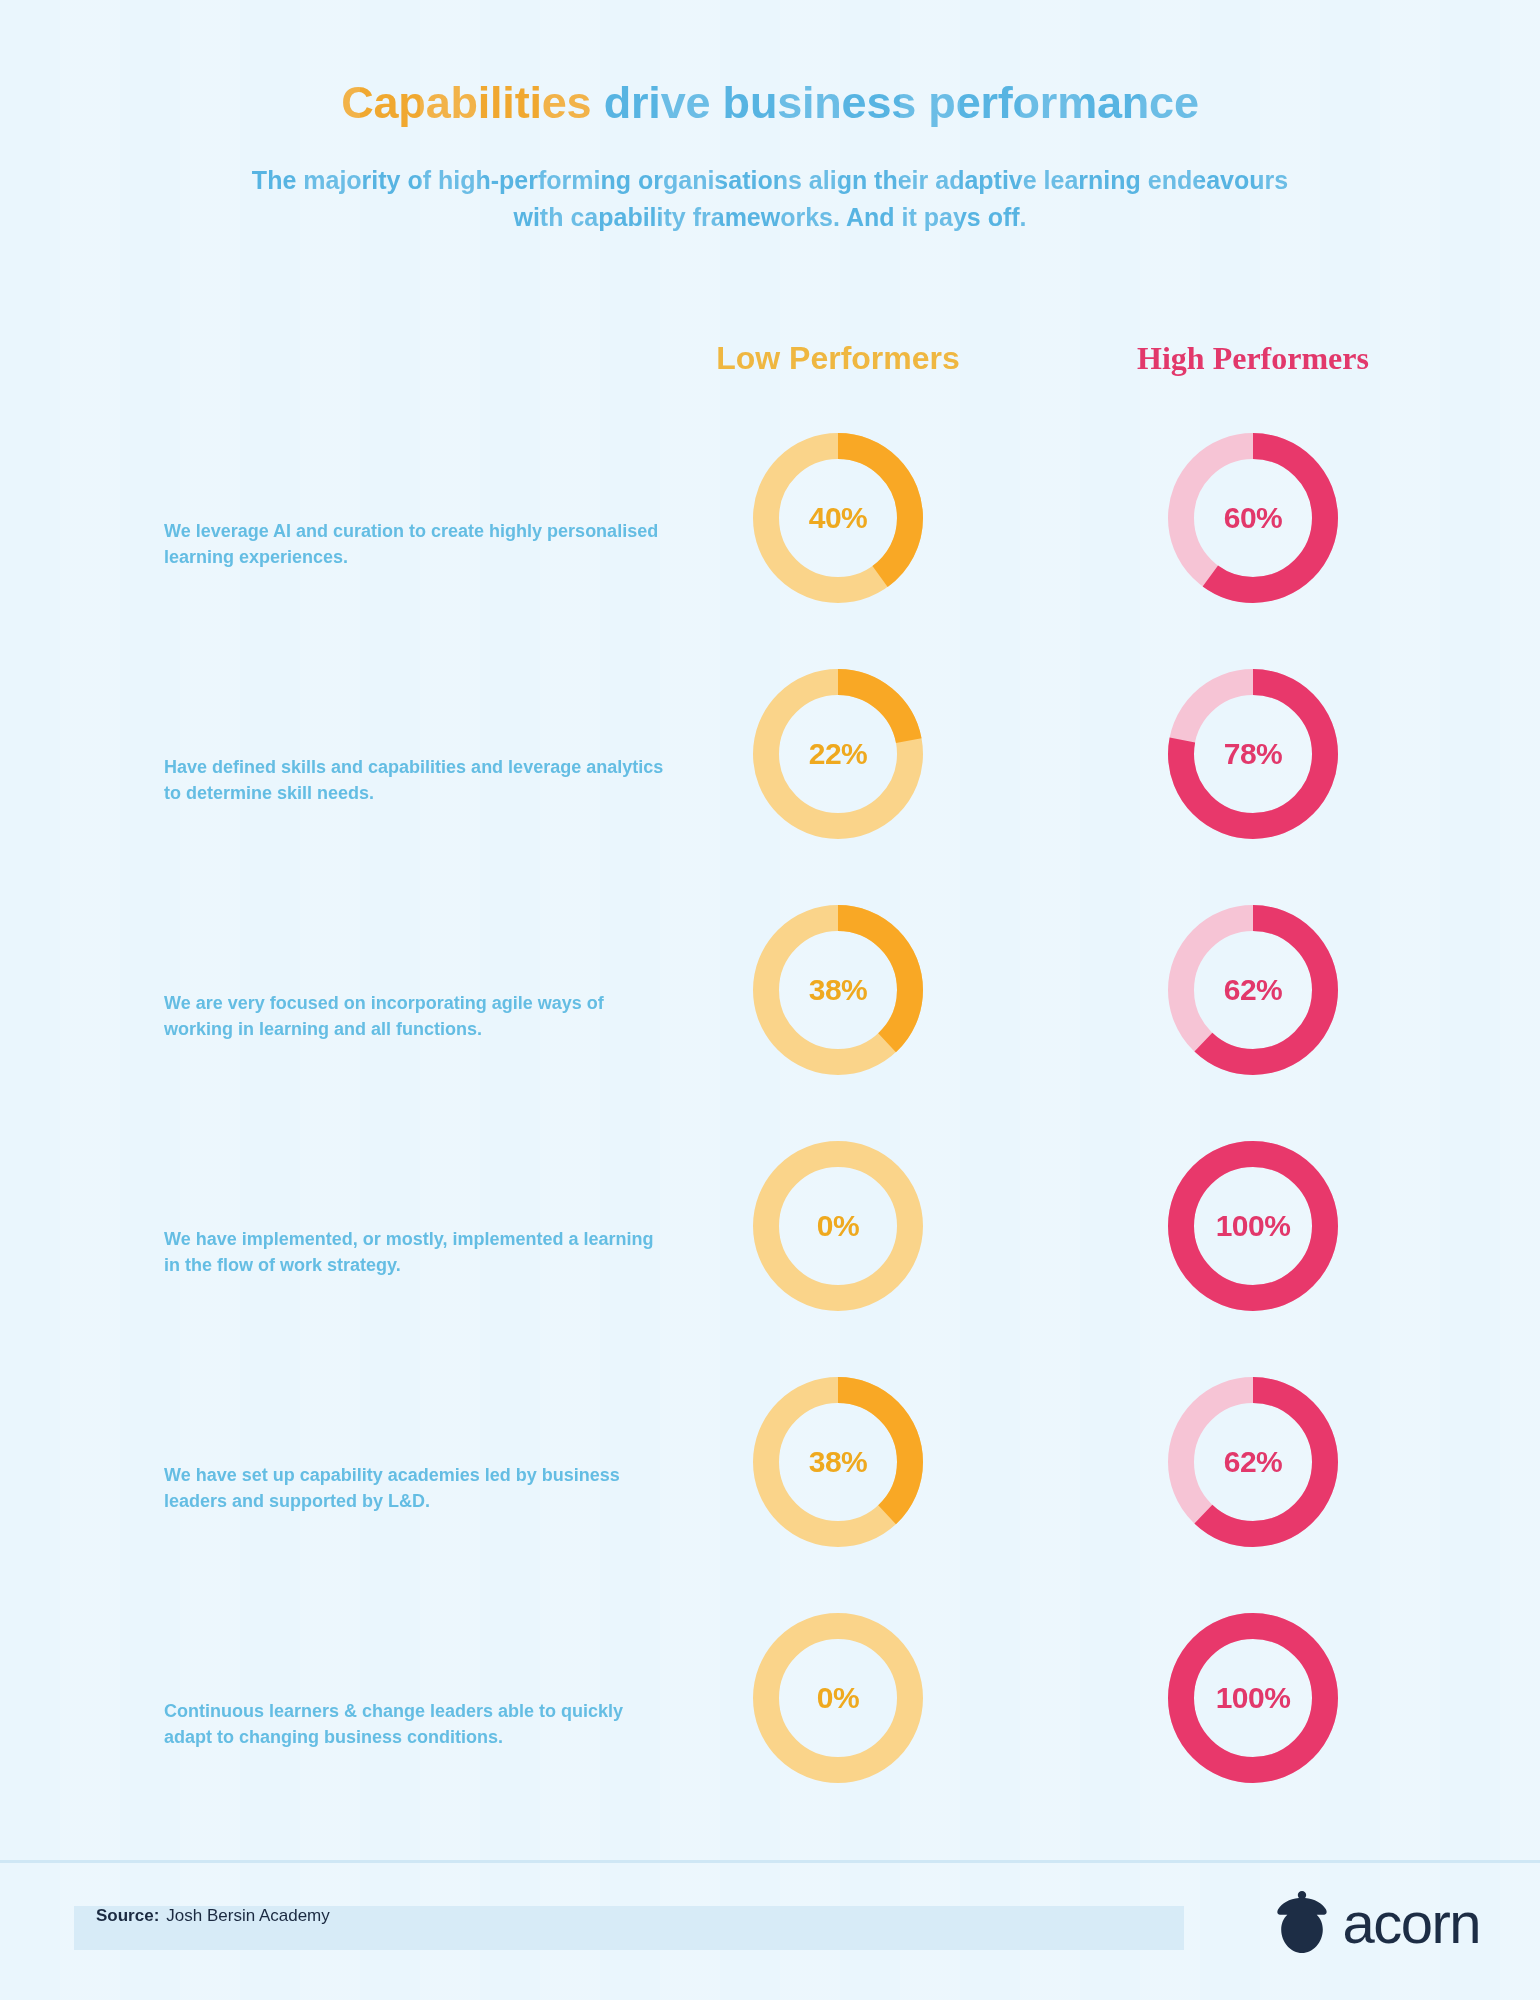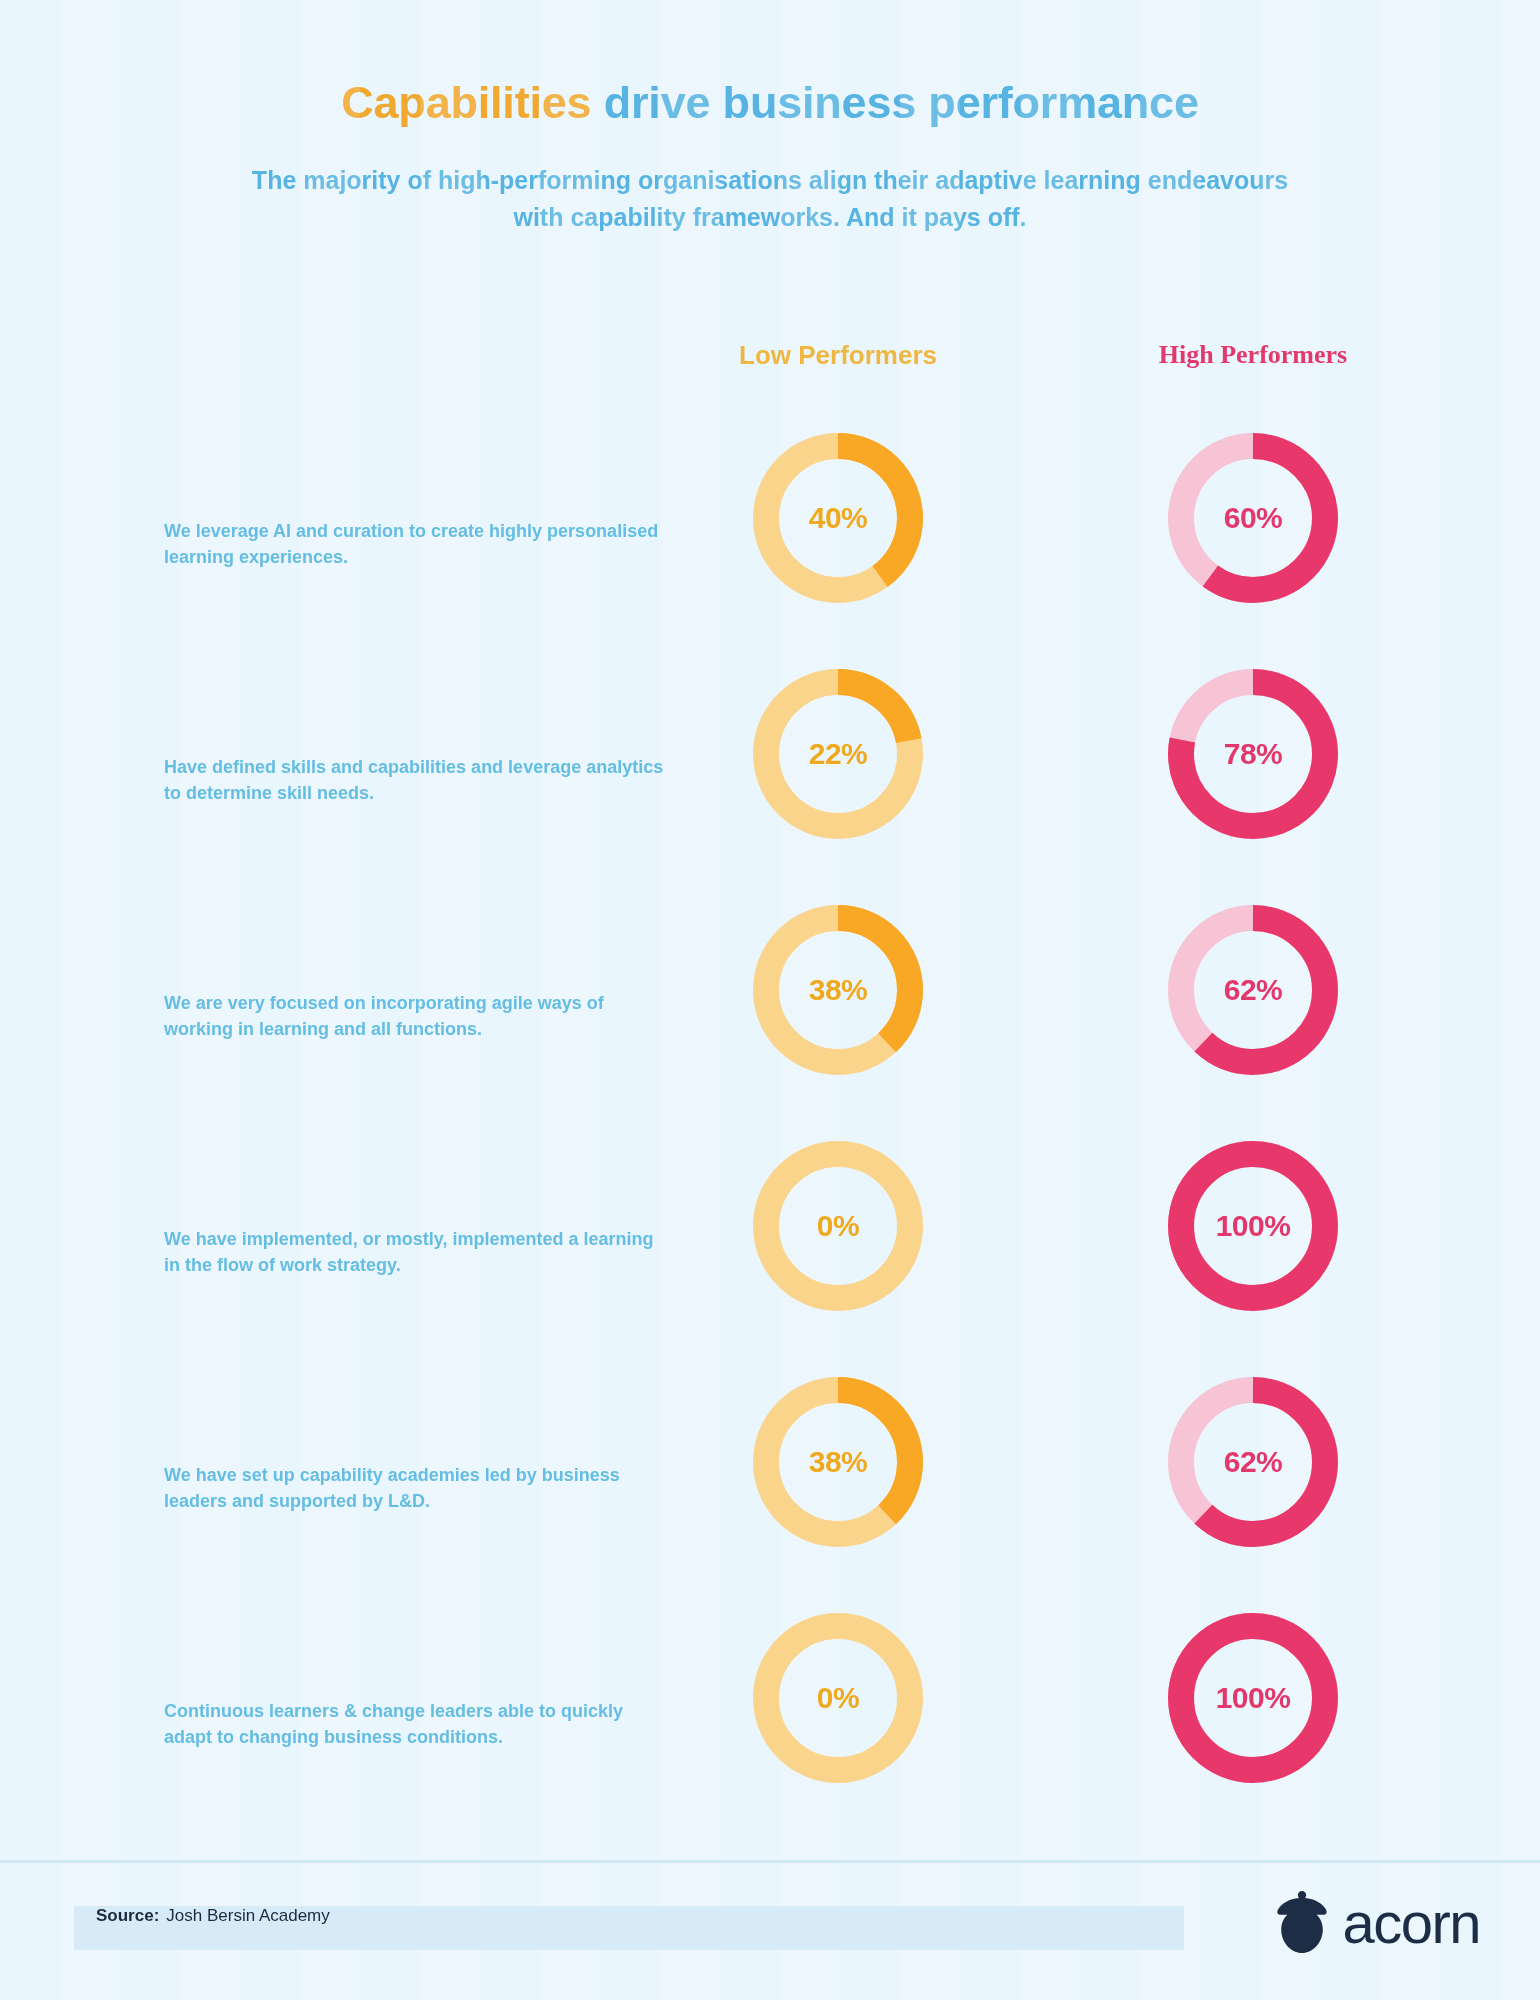--- a/index.html
+++ b/index.html
@@ -62,21 +62,21 @@
   
   .col-headers {
     position: absolute;
     top: 340px;
     left: 0;
     width: 1540px;
     height: 40px;
   }
   .col-head {
     position: absolute;
-    font-size: 26px;
+    font-size: 32px;
     font-weight: bold;
     text-align: center;
     transform: translateX(-50%);
   }
   .col-head.low  { left: 838px; color: #efb741; }
   .col-head.high { left: 1253px; color: #e2386b; font-family: Liberation Serif, serif; }
 
   
   .rows {
     position: absolute;

